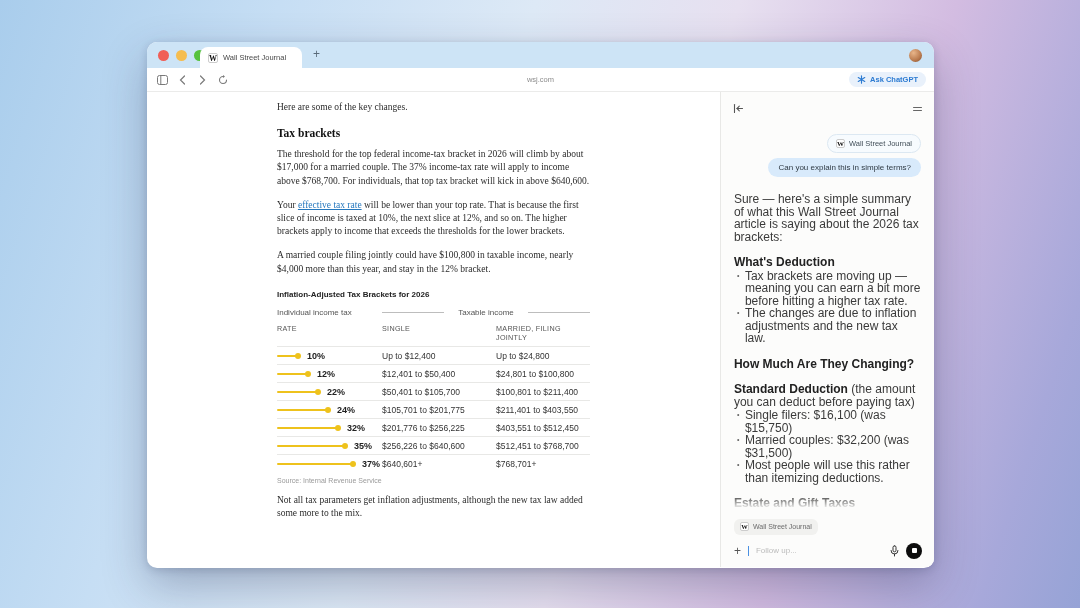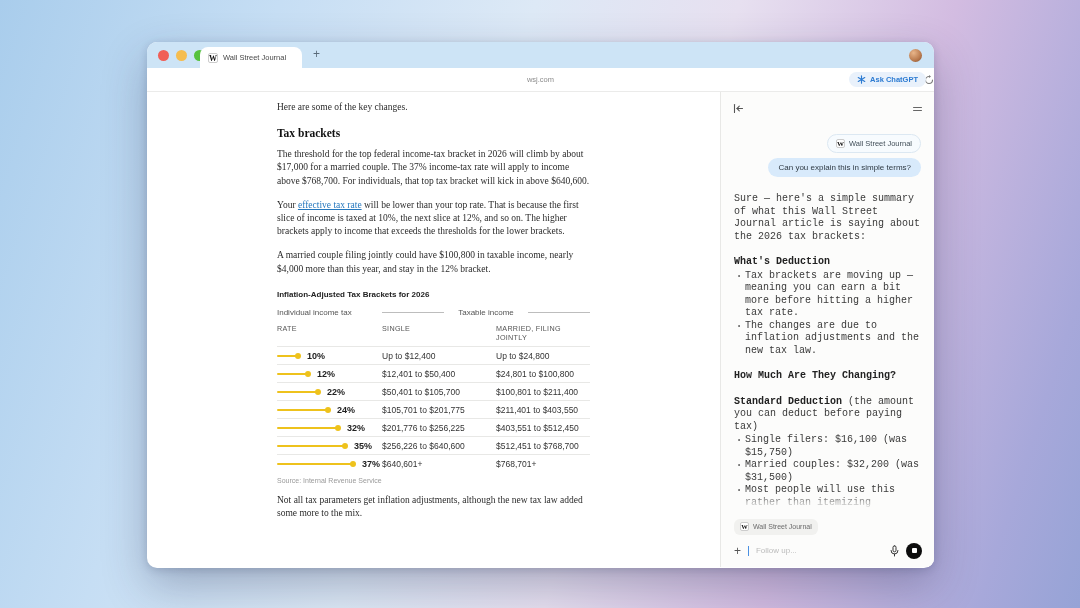--- a/index.html
+++ b/index.html
@@ -23,21 +23,21 @@
     position:absolute; left:53px; bottom:0; width:102px; height:21px; background:#fff;
     border-radius:8px 8px 0 0; display:flex; align-items:center; gap:5px; padding:0 8px;
   }
   .favicon { width:10px; height:10px; background:#fff; border:0.5px solid #ccc; border-radius:2px;
     font-family:"Liberation Serif",serif; font-weight:bold; font-size:8px; line-height:9px; text-align:center; color:#111; }
   .tab-title { font-size:7.5px; color:#4a4a4a; white-space:nowrap; overflow:hidden; }
   .newtab { position:absolute; left:166px; top:5px; font-size:12px; color:#5a6b7a; cursor:default; }
   .avatar { position:absolute; right:12px; top:7px; width:13px; height:13px; border-radius:50%;
     background:radial-gradient(circle at 35% 30%, #e8b58a, #b97a4e 60%, #7a4a2c); }
   
-  .toolbar { position:relative; height:24px; background:#fff; border-bottom:1px solid #ebebea; display:flex; align-items:center;justify-content:flex-end; }
+  .toolbar { position:relative; height:24px; background:#fff; border-bottom:1px solid #ebebea; display:flex; align-items:center; }
   .tool-icons { display:flex; align-items:center; gap:9px; padding-left:10px; }
   .tb-ic { width:11px; height:11px; display:flex; align-items:center; justify-content:center; color:#7a7a7a; }
   .tb-ic svg { display:block; }
   .url { position:absolute; left:0; right:0; text-align:center; font-size:7.5px; color:#8c8c8c; pointer-events:none; }
   .ask-btn { position:absolute; right:8px; top:4px; height:15px; display:flex; align-items:center; gap:4px;
     background:#e9f1fb; border-radius:8px; padding:0 8px; font-size:7.5px; color:#2c7bd2; font-weight:bold; }
   
   .content { position:relative; height:475px; display:flex;margin-left:7px; }
   .page { position:relative; width:571px; background:#fff; overflow:hidden; }
   .article { position:absolute; left:123px; top:0; width:313px; font-family:"Liberation Serif",serif; color:#2b2b2b; }
@@ -72,21 +72,21 @@
   .side-head { display:flex; justify-content:space-between; align-items:center; padding:8px 12px 0; }
   .collapse-ic, .menu-ic { color:#555; cursor:default; }
   .menu-ic { display:flex; flex-direction:column; gap:2.5px; }
   .menu-ic span { width:9px; height:1.2px; background:#666; border-radius:1px; }
   .chat { position:absolute; top:26px; bottom:58px; left:0; right:0; padding:0 13px; overflow:hidden; }
   .u-row { display:flex; justify-content:flex-end; }
   .ctx-chip { display:flex; align-items:center; gap:4px; background:#f7fbfe; border:1px solid #dce8f2;
     border-radius:10px; height:19px; padding:0 8px; margin:16px 0 5px; font-size:7.5px; color:#44505a; }
   .ctx-chip .favicon { width:9px; height:9px; font-size:7px; line-height:8px; }
   .bubble { background:#d8eafb; border-radius:13px; padding:5px 10px; font-size:8px; color:#2f3a44; max-width:170px; }
-  .reply { margin-top:16px; font-size:10px; line-height:12.5px; color:#3a3a3a;font-family:Liberation Mono, monospace; }
+  .reply { margin-top:16px; font-size:12px; line-height:12.5px; color:#3a3a3a; }
   .reply .sec { margin-top:13px; }
   .reply b { color:#222; }
   .bullets { margin-top:1px; }
   .bullet { position:relative; padding-left:11px; }
   .bullet::before { content:"•"; position:absolute; left:3px; top:0; font-size:7px; color:#666; }
   
   .fade { position:absolute; bottom:58px; left:1px; right:0; height:16px;
     background:linear-gradient(to bottom, rgba(252,252,251,0), #fcfcfb); pointer-events:none; }
   .composer { position:absolute; bottom:0; left:1px; right:0; height:58px; background:#fcfcfb; padding:6px 12px 0; }
   .comp-chip { display:inline-flex; align-items:center; gap:4px; background:#f1f1ef; border-radius:6px;

